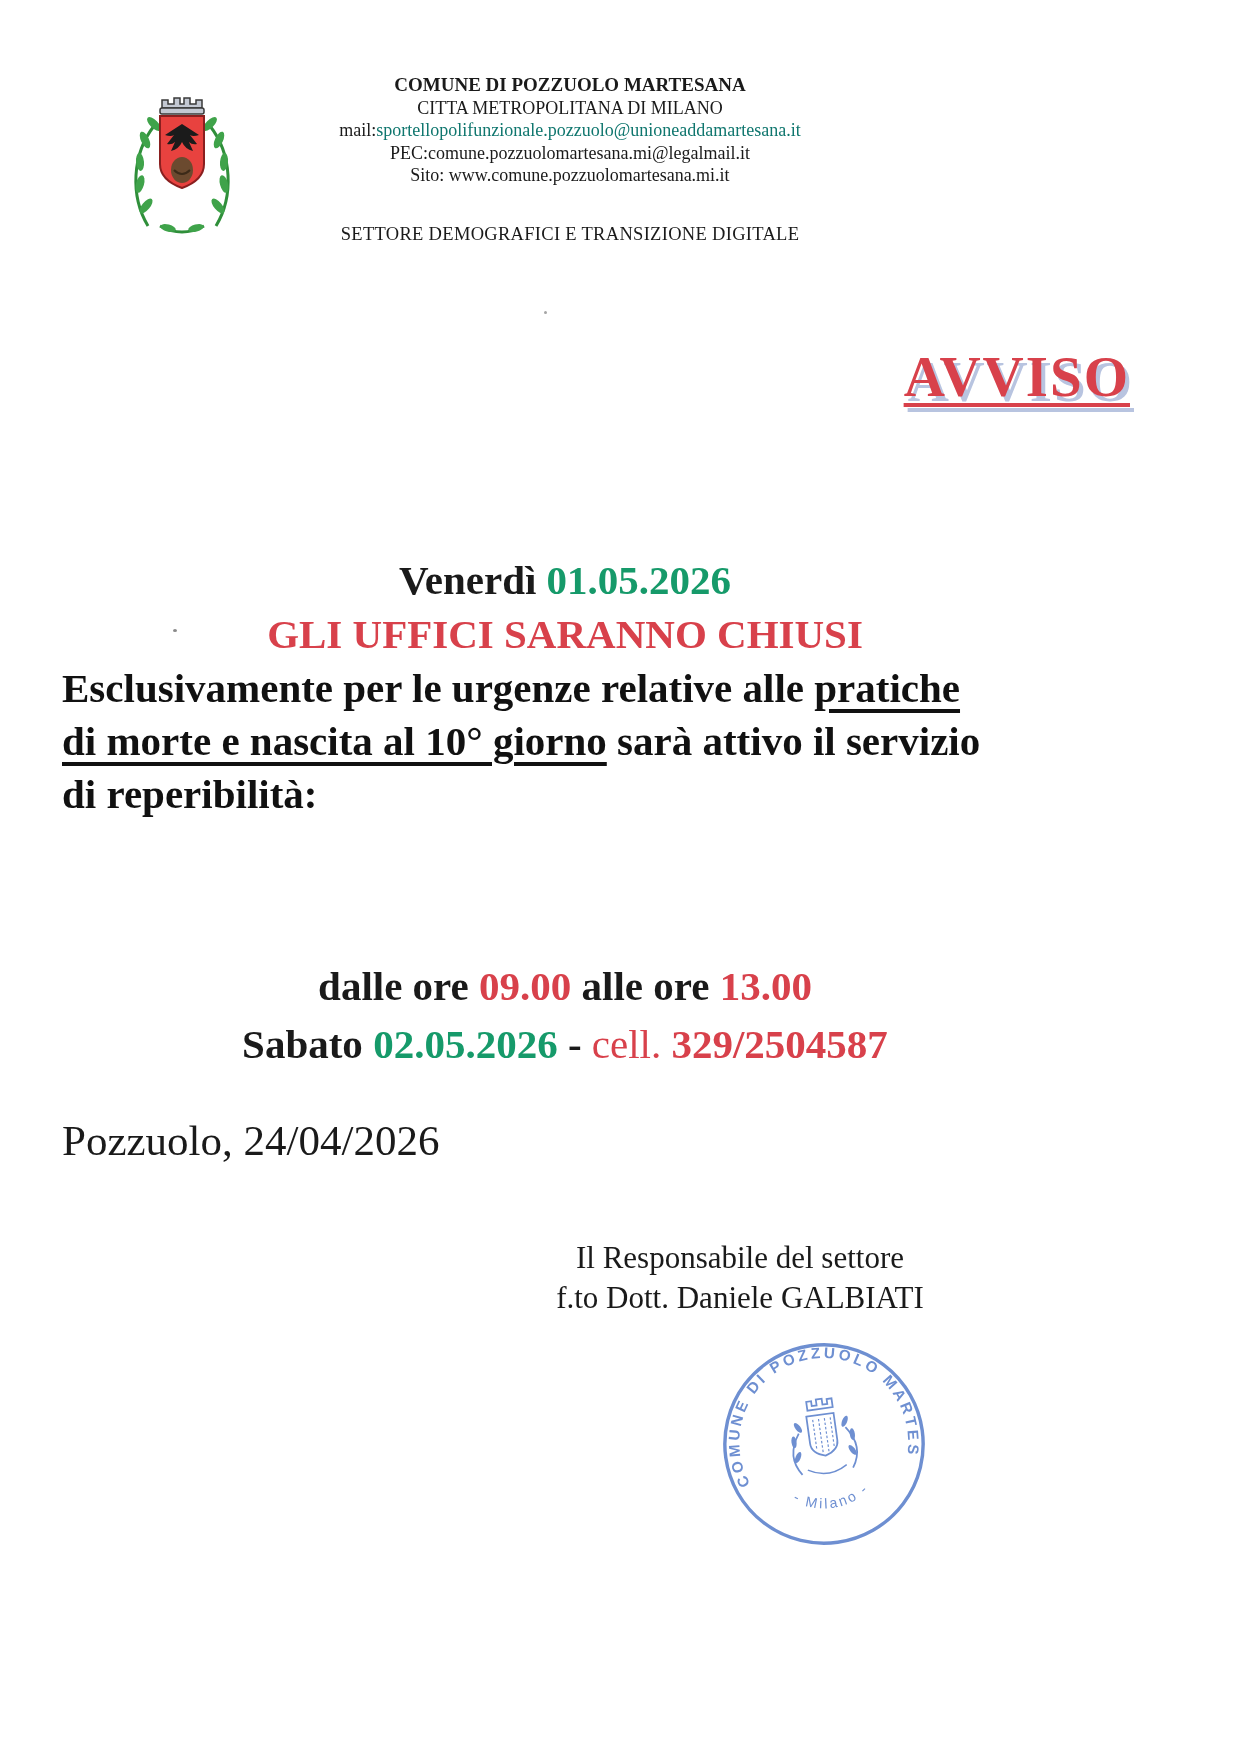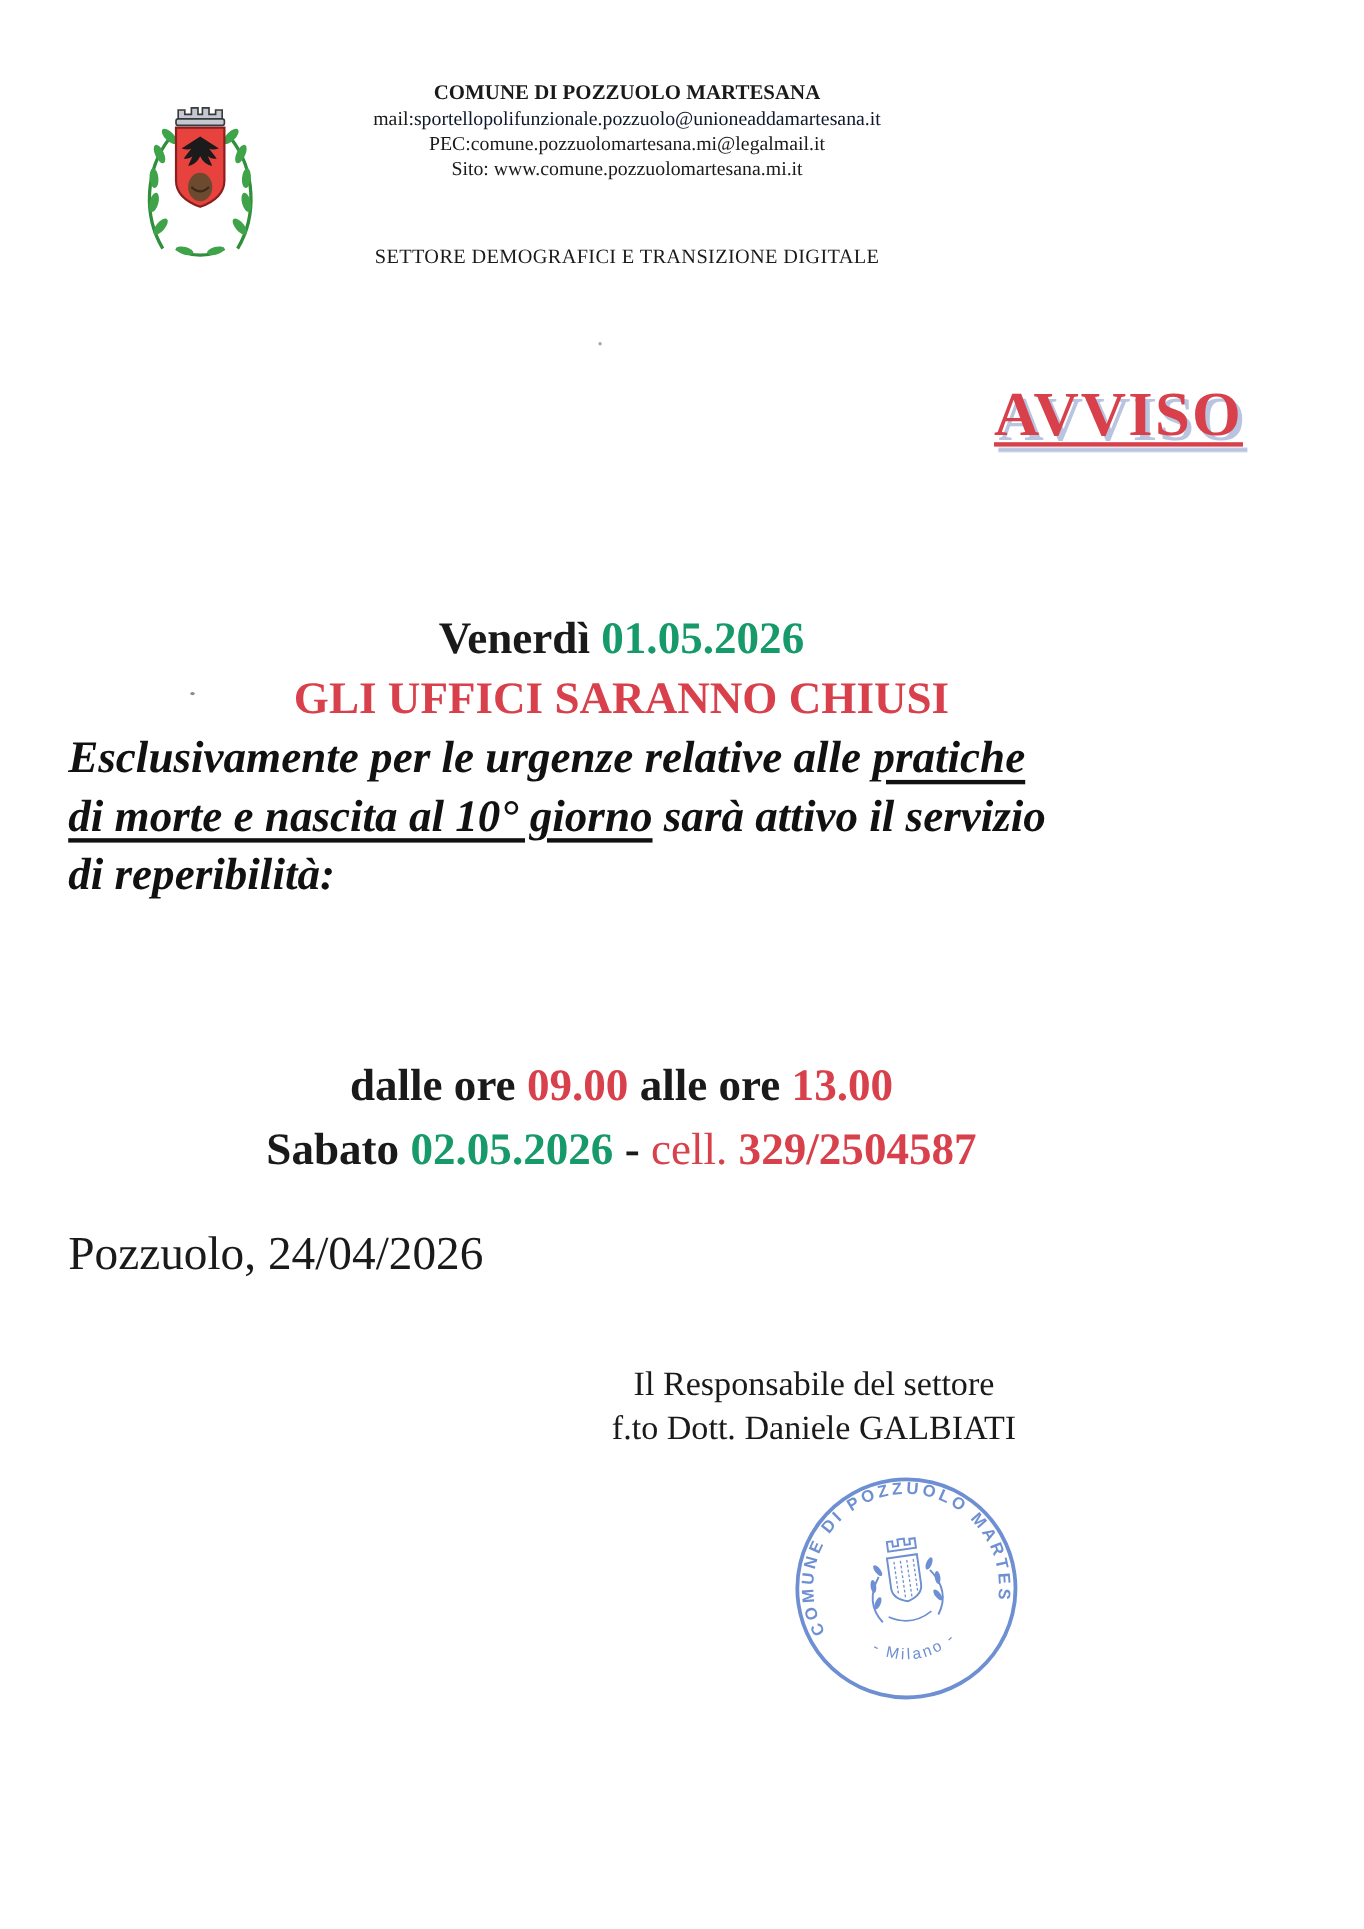--- a/index.html
+++ b/index.html
@@ -6,21 +6,21 @@
   .page{
     position:relative;width:1240px;height:1754px;background:#ffffff;
     font-family:"Liberation Serif", serif;color:#1a1a1a;overflow:hidden;
     margin:0 auto;
   }
   .abs{position:absolute;}
 
   
   .hdr-text{left:270px;top:74px;width:600px;text-align:center;font-size:18px;line-height:22.5px;}
   .hdr-line1{font-weight:bold;font-size:19px;}
-  .hdr-link{color:#0f172a;}
+  .hdr-link{color:#0f766e;}
   .settore{left:270px;top:224px;width:600px;text-align:center;font-size:18.5px;letter-spacing:.3px;}
 
   
   .avviso{
     left:0;top:344px;width:1130px;text-align:right;
   }
   .avviso span{
     font-size:57px;font-weight:bold;color:#d8414b;letter-spacing:2px;
     text-shadow:4px 5px 0 #b8c4e0;
     text-decoration:underline;text-decoration-thickness:4px;text-underline-offset:7px;
@@ -28,21 +28,21 @@
 
   
   .line-center{left:0;width:1130px;text-align:center;font-weight:bold;font-size:41px;}
   .venerdi{top:556px;}
   .chiusi{top:610px;color:#d8414b;}
   .green{color:#169a6a;}
   .red{color:#d8414b;}
   .black{color:#1a1a1a;margin-top:28px;}
   .normal-weight{font-weight:normal;text-align:center;}
 
-  .para{left:62px;top:662px;width:1135px;font-weight:bold;font-size:41px;line-height:53px;color:#111;font-style:italic;}
+  .para{left:62px;top:662px;width:1135px;font-weight:bold;font-size:41px;line-height:53px;color:#111;}
   .u{
     text-decoration:underline;text-decoration-thickness:4px;text-underline-offset:7px;
     text-decoration-color:#111;
   }
   .dalle{top:962px;}
   .sabato{top:1020px;}
 
   .pozzuolo{left:62px;top:1116px;font-size:43px;color:#1a1a1a;}
 
   .sig{left:430px;width:620px;text-align:center;font-size:31px;color:#1a1a1a;}
@@ -94,20 +94,21 @@
       <path d="M 48,38 h44 v48 q0,16 -22,24 q-22,-8 -22,-24 z" fill="#e8423f" stroke="#8a1f1f" stroke-width="2"></path>
 
       <path fill="#1b1b1b" d="M 70,46 l-17,11 q6,2 9,0 l-7,9 q5,1 8,-2 l-4,9 q8,-2 11,-9 q3,7 11,9 l-4,-9 q3,3 8,2 l-7,-9 q3,2 9,0 z"></path>
       <ellipse cx="70" cy="92" rx="11" ry="13" fill="#6b4a2f"></ellipse>
       <path d="M 62,92 q8,8 16,0" stroke="#3c2a18" stroke-width="2" fill="none"></path>
     </g>
   </svg>
 
   <div class="abs hdr-text">
     <div class="hdr-line1">COMUNE DI POZZUOLO MARTESANA</div>
+    <div>CITTA METROPOLITANA DI MILANO</div>
     <div><span>mail:</span><span class="hdr-link">sportellopolifunzionale.pozzuolo@unioneaddamartesana.it</span></div>
     <div>PEC:comune.pozzuolomartesana.mi@legalmail.it</div>
     <div>Sito: www.comune.pozzuolomartesana.mi.it</div>
   </div>
   <div class="abs settore">SETTORE DEMOGRAFICI E TRANSIZIONE DIGITALE</div>
 
   <div class="abs avviso">
     <span>AVVISO</span>
   </div>
 

